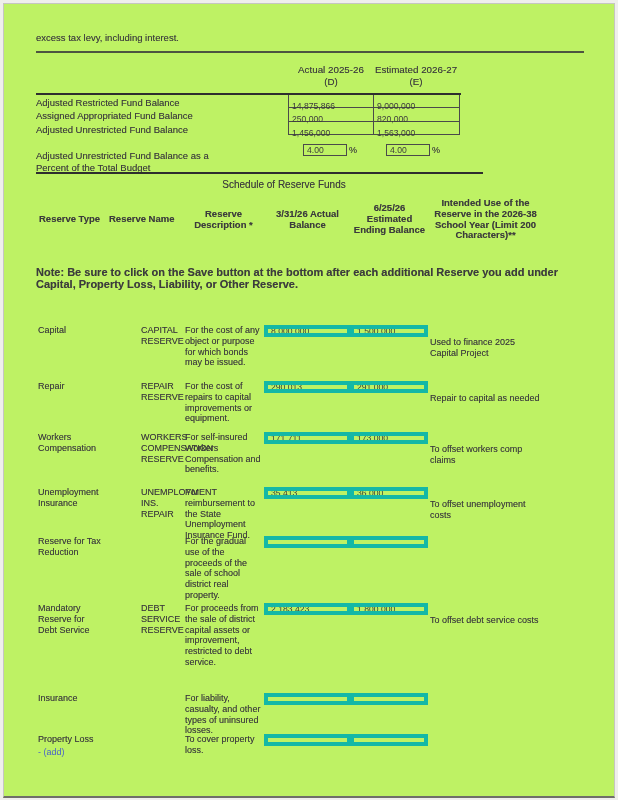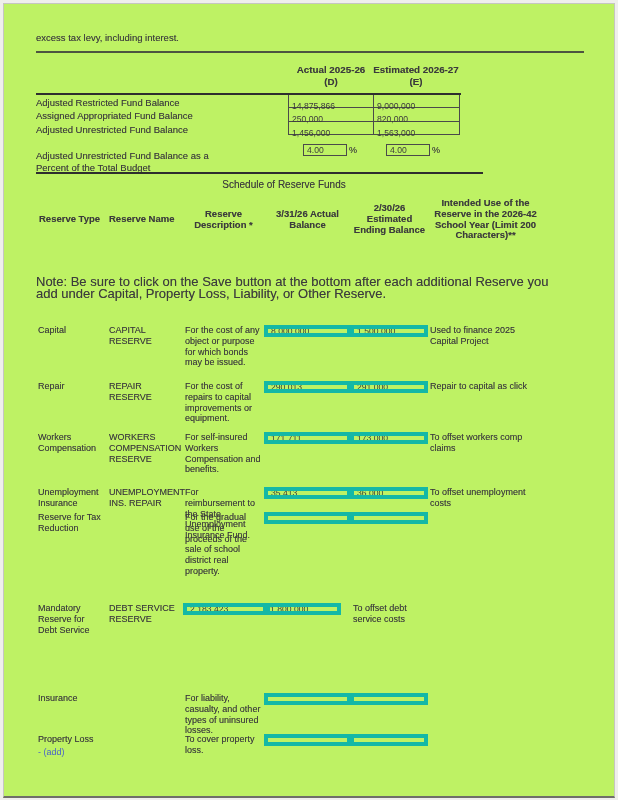--- a/index.html
+++ b/index.html
@@ -16,21 +16,21 @@
     background:#bef264;
     border:1px solid #c6c6c0;
     border-bottom:2px solid #6f6f69;
     color:#3c3c3c;
     text-shadow:0 0 0.5px rgba(70,70,70,0.55);
   }
   .abs{position:absolute;}
   .intro{left:32px;top:28px;font-size:9.5px;}
   .rule-thin{left:32px;top:47px;width:548px;height:1.6px;background:#3a3a3a;opacity:.85;}
   .rule-heavy{height:2.2px;background:#2e2e2e;}
-  .bal-head{display:grid;justify-items:center;font-weight:bold;font-size:9.8px;line-height:11.5px;text-align:right;}
+  .bal-head{display:grid;justify-items:center;font-weight:normal;font-size:9.8px;line-height:11.5px;text-align:right;}
   .bal-head span{white-space:nowrap;}
   .bal-labels{left:32px;top:92px;font-size:9.5px;}
   .bal-labels div{height:13.4px;line-height:13.4px;}
   .bal-grid{left:284px;top:91px;display:grid;grid-template-columns:85px 85px;border:1px solid #4a4a4a;border-top:none;}
   .bal-cell{height:12.4px;border-bottom:1px solid #4a4a4a;padding:0;}
   .bal-cell.c1{border-right:1px solid #4a4a4a;}
   .bal-cell:nth-last-child(-n+2){border-bottom:none;}
   .bal-cell input{
     width:100%;height:100%;border:none;background:transparent;
     font-family:"Liberation Sans",sans-serif;font-size:8.6px;color:#3c3c3c;
@@ -40,32 +40,32 @@
   .pct-box{width:44px;height:12px;border:1px solid #4a4a4a;background:transparent;
     font-family:"Liberation Sans",sans-serif;font-size:8.6px;color:#3c3c3c;
     padding:0 0 0 3px;box-sizing:border-box;outline:none;}
   .pct-sign{font-size:9px;}
   .sched-title{left:32px;top:175px;width:496px;text-align:center;font-weight:normal;font-size:10px;}
   .res-grid{display:grid;grid-template-columns:70px 77px 81px 87px 77px 115px;width:507px;}
   .res-head{left:32px;top:194px;font-weight:bold;font-size:9.5px;line-height:10.8px;align-items:center;}
   .res-head .hc{padding:0 2px;box-sizing:border-box;}
   .res-head .hc.ctr{text-align:center;}
   .res-head .hc.lft{text-align:left;padding-left:3px;}
-  .note{left:32px;top:272px;width:528px;font-weight:normal;font-size:13px;line-height:11.6px;}
+  .note{left:32px;top:263px;width:528px;font-weight:bold;font-size:11px;line-height:11.6px;}
   .res-row{left:32px;font-size:9px;line-height:10.8px;align-items:start;}
   .res-row .rc{padding:0 3px 0 2px;box-sizing:border-box;}
-  .res-row .rc.name{padding-left:3px;}
+  .res-row .rc.name{padding-left:3px;margin-left:32px;}
   .val-in{
     height:12px;border:4px solid #14b8a6;background:transparent;
     font-family:"Liberation Sans",sans-serif;font-size:8.6px;color:#3c3c3c;
     padding:0 0 0 3px;margin:0;box-sizing:border-box;outline:none;display:block;
   }
   .val-in.a{width:87px;}
   .val-in.e{width:78px;margin-left:-1px;}
-  .intended{padding-left:1px;}
+  .intended{padding-left:1px;margin-top:12px;}
   .add-link{color:#4a63c8;font-size:9px;text-decoration:none;display:inline-block;margin-top:2px;text-shadow:none;}
 </style>
 </head>
 <body>
 
 <div class="page">
 
   <div class="abs intro">excess tax levy, including interest.</div>
   <div class="abs rule-thin"></div>
 
@@ -106,22 +106,22 @@
 
   <div class="abs rule-heavy" style="left:32px;top:168px;width:447px;"></div>
 
   <div class="abs sched-title">Schedule of Reserve Funds</div>
 
   <div class="abs res-grid res-head">
     <div class="hc lft">Reserve Type</div>
     <div class="hc lft">Reserve Name</div>
     <div class="hc ctr">Reserve Description *</div>
     <div class="hc ctr">3/31/26 Actual Balance</div>
-    <div class="hc ctr">2/30/26 Estimated Ending Balance</div>
-    <div class="hc ctr">Intended Use of the Reserve in the 2026-42 School Year (Limit 200 Characters)**</div>
+    <div class="hc ctr">6/25/26 Estimated Ending Balance</div>
+    <div class="hc ctr">Intended Use of the Reserve in the 2026-38 School Year (Limit 200 Characters)**</div>
   </div>
 
   <div class="abs note">Note: Be sure to click on the Save button at the bottom after each additional Reserve you add under Capital, Property Loss, Liability, or Other Reserve.</div>
 
   <div class="abs res-grid res-row" style="top:321px;">
     <div class="rc">Capital</div>
     <div class="rc name">CAPITAL RESERVE</div>
     <div class="rc">For the cost of any object or purpose for which bonds may be issued.</div>
     <div>
         <input class="val-in a" value="8,000,000" style="">
@@ -135,21 +135,21 @@
   <div class="abs res-grid res-row" style="top:377px;">
     <div class="rc">Repair</div>
     <div class="rc name">REPAIR RESERVE</div>
     <div class="rc">For the cost of repairs to capital improvements or equipment.</div>
     <div>
         <input class="val-in a" value="290,013" style="">
       </div>
     <div>
         <input class="val-in e" value="291,000" style="">
       </div>
-    <div class="rc intended">Repair to capital as click</div>
+    <div class="rc intended">Repair to capital as needed</div>
   </div>
 
   <div class="abs res-grid res-row" style="top:428px;">
     <div class="rc">Workers Compensation</div>
     <div class="rc name">WORKERS COMPENSATION RESERVE</div>
     <div class="rc">For self-insured Workers Compensation and benefits.</div>
     <div>
         <input class="val-in a" value="171,711" style="">
       </div>
     <div>
@@ -164,36 +164,37 @@
     <div class="rc">For reimbursement to the State Unemployment Insurance Fund.</div>
     <div>
         <input class="val-in a" value="35,413" style="">
       </div>
     <div>
         <input class="val-in e" value="36,000" style="">
       </div>
     <div class="rc intended">To offset unemployment costs</div>
   </div>
 
-  <div class="abs res-grid res-row" style="top:508px;">
+  <div class="abs res-grid res-row" style="top:532px;">
     <div class="rc">Reserve for Tax Reduction</div>
     <div class="rc name"></div>
     <div class="rc">For the gradual use of the proceeds of the sale of school district real property.</div>
     <div>
         <input class="val-in a" value="" style="">
       </div>
     <div>
         <input class="val-in e" value="" style="">
       </div>
     <div class="rc intended"></div>
   </div>
 
   <div class="abs res-grid res-row" style="top:599px;">
     <div class="rc">Mandatory Reserve for Debt Service</div>
     <div class="rc name">DEBT SERVICE RESERVE</div>
+    <div class="rc">For proceeds from the sale of district capital assets or improvement, restricted to debt service.</div>
     <div>
         <input class="val-in a" value="2,183,423" style="">
       </div>
     <div>
         <input class="val-in e" value="1,800,000" style="">
       </div>
     <div class="rc intended">To offset debt service costs</div>
   </div>
 
   <div class="abs res-grid res-row" style="top:689px;">

